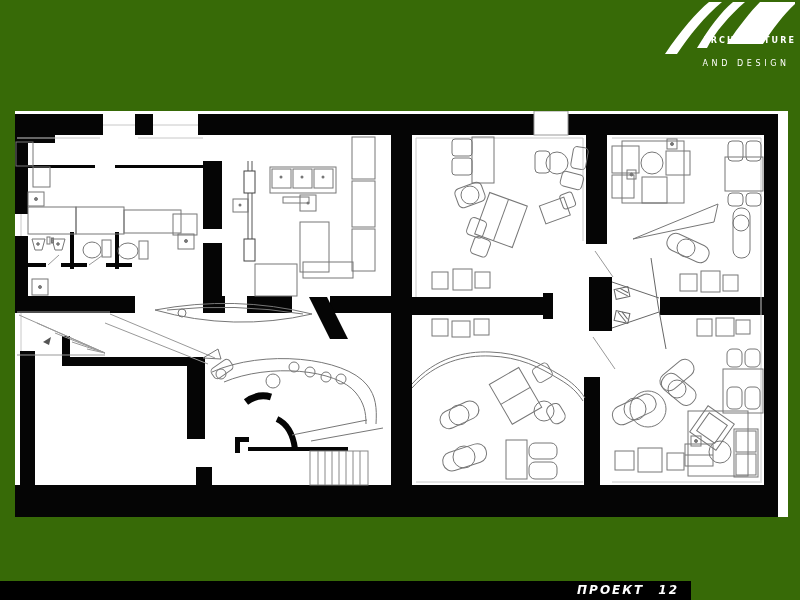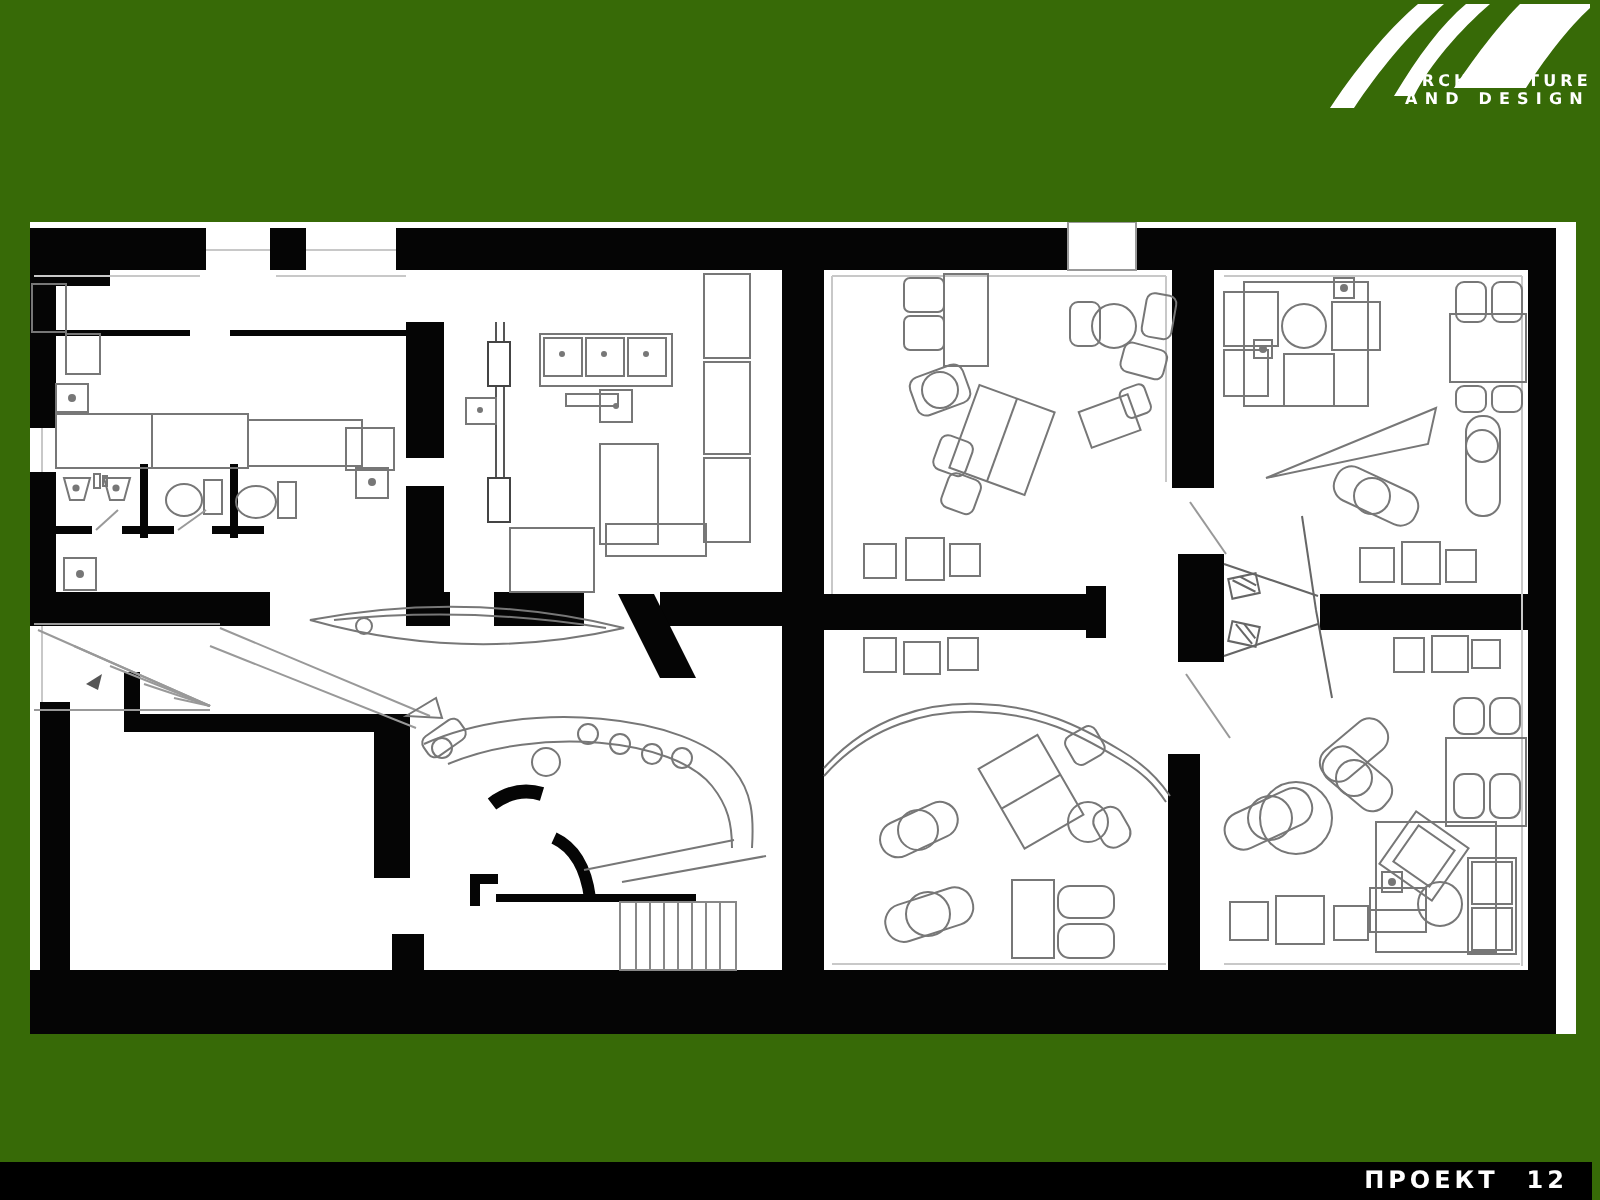--- a/index.html
+++ b/index.html
@@ -6,23 +6,23 @@
   body{
     width:800px;height:600px;overflow:hidden;position:relative;
     background:#376A07;
     font-family:"DejaVu Sans","Liberation Sans",sans-serif;
   }
   
   .logo{position:absolute;top:0;right:0;width:158px;height:66px;}
   .logo svg{position:absolute;top:2px;right:0;}
   .logo-text{position:absolute;right:4px;top:36px;color:#fff;}
   .logo-line1{font-size:8px;font-weight:bold;letter-spacing:2.1px;white-space:nowrap;}
-  .logo-line2{font-size:8px;font-weight:bold;letter-spacing:3.6px;white-space:nowrap;margin-top:0;}
+  .logo-line2{font-size:8px;font-weight:normal;letter-spacing:3.6px;white-space:nowrap;margin-top:14px;}
   
-  .footer-bar{position:absolute;left:0;top:581px;width:796px;height:19px;background:#000;}
+  .footer-bar{position:absolute;left:0;top:581px;width:691px;height:19px;background:#000;font-style:italic;}
   .footer-text{position:absolute;right:12px;top:2px;color:#fff;font-size:12px;font-weight:bold;letter-spacing:2px;white-space:nowrap;}
   .footer-text .num{margin-left:14px;}
   
   .plan{position:absolute;left:15px;top:111px;width:773px;height:406px;}
   .plan svg{display:block;}
 </style>
 </head>
 <body>
 
 <div class="logo">

